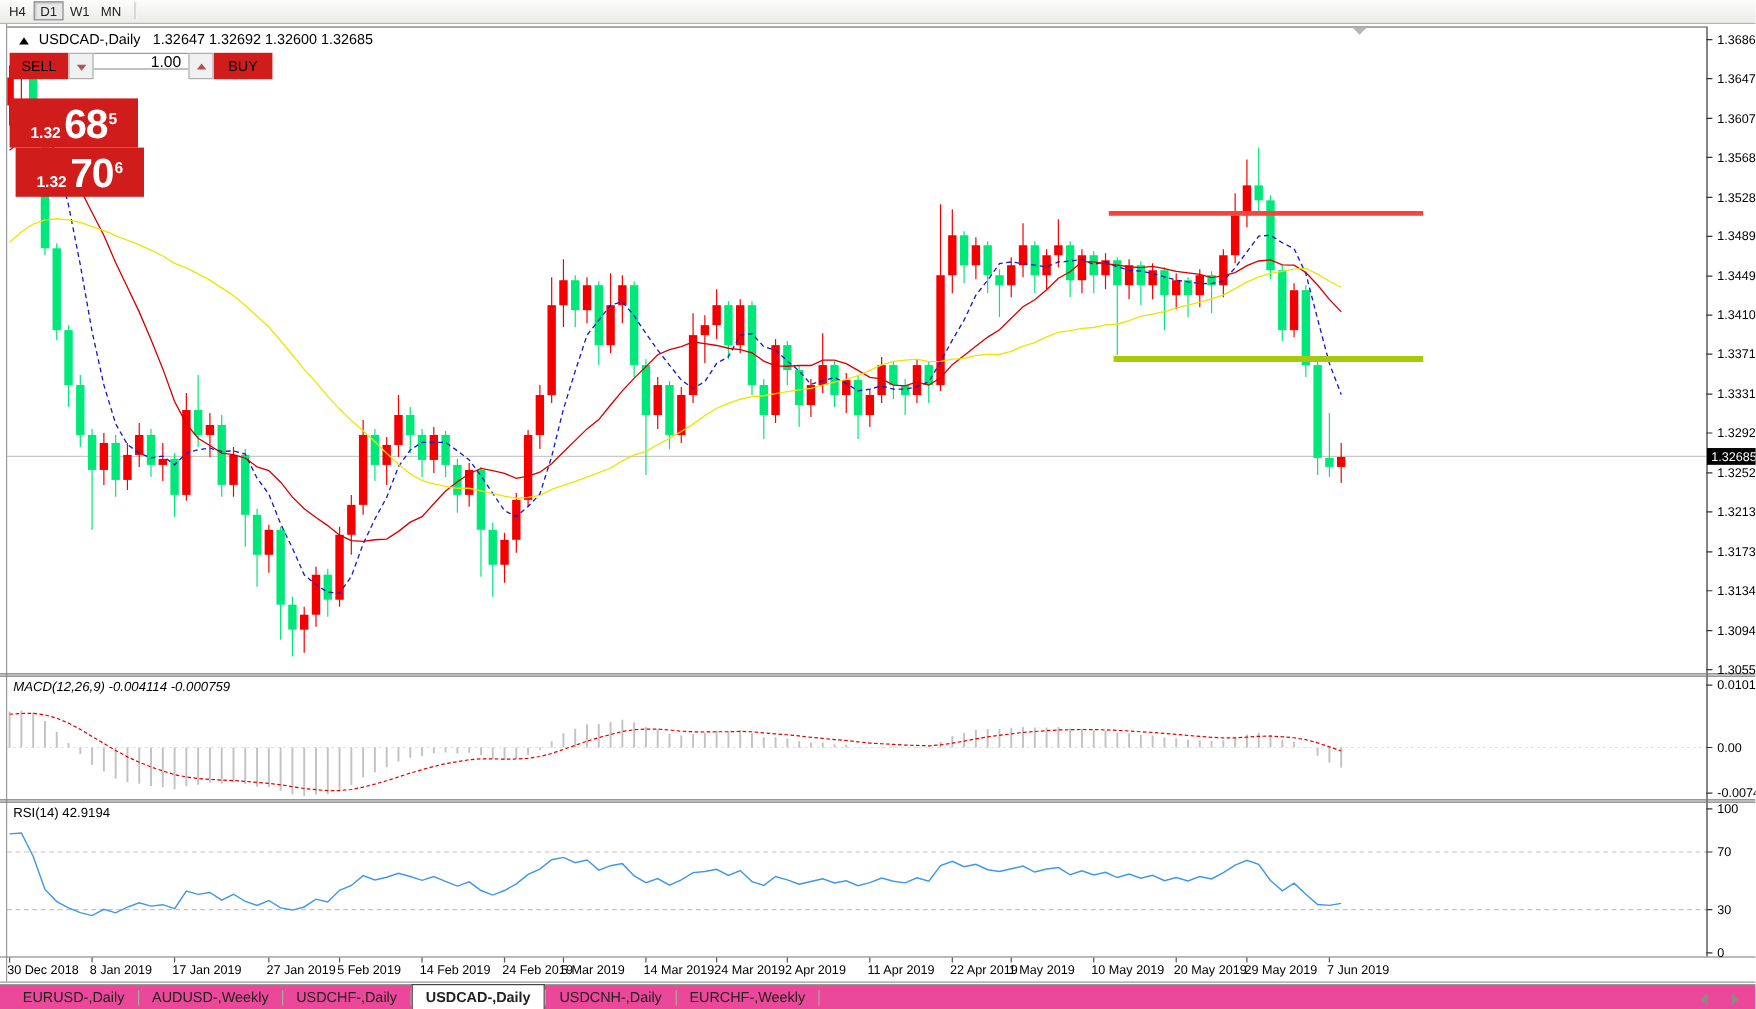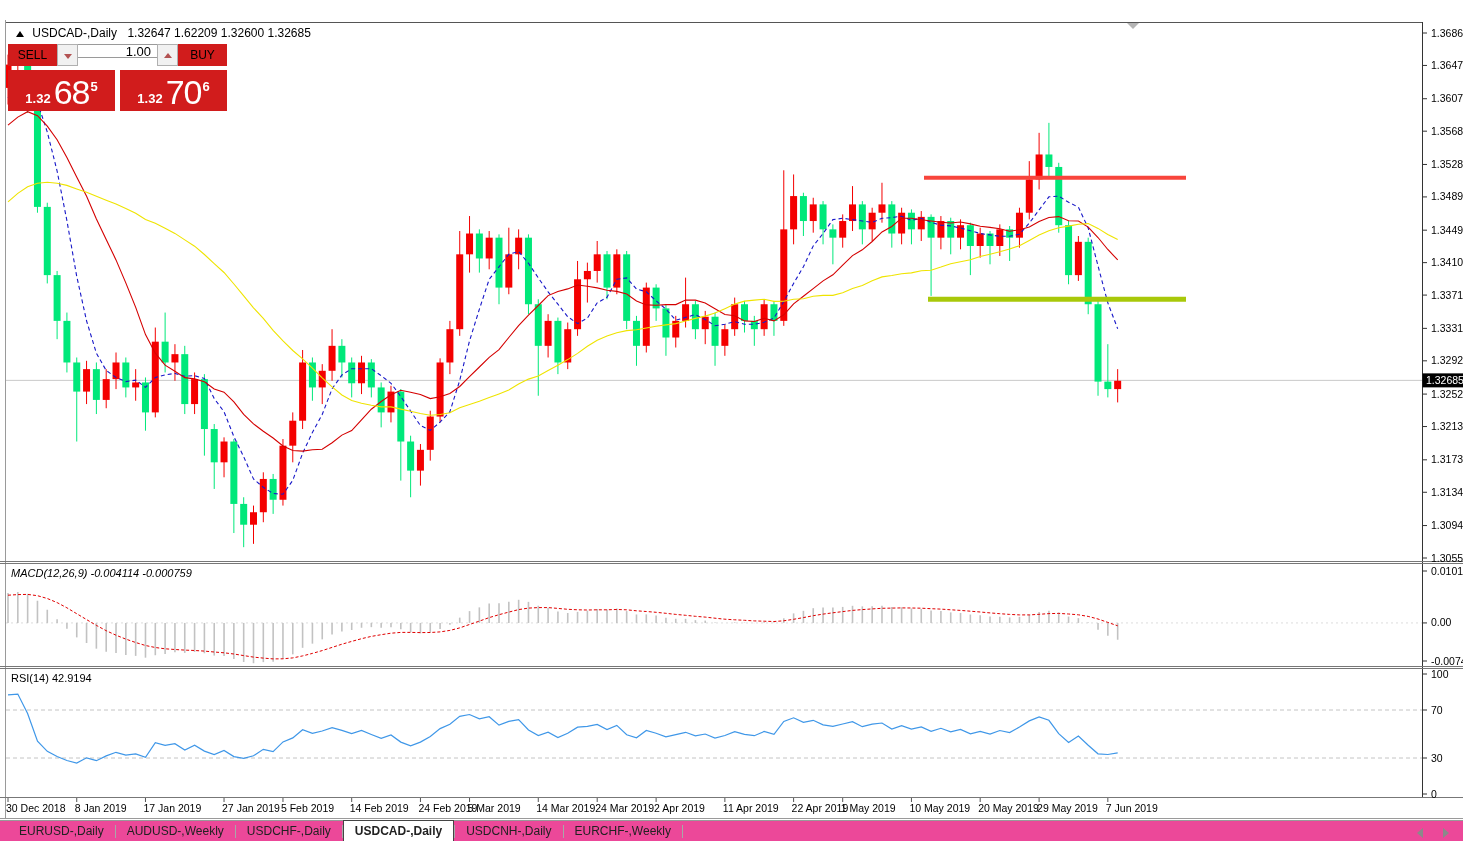--- a/index.html
+++ b/index.html
@@ -24,26 +24,26 @@
   .btn-trade{width:49px;height:22px;background:#d11c1c;color:#000000;font-size:12px;line-height:22px;
     text-align:center;border:none;padding:0;font-family:inherit;}
   .spin{width:21px;height:22px;background:#f1f1f1;border:1px solid #b0b0b0;box-sizing:border-box;
     position:relative;padding:0;}
   .spin::after{content:"";position:absolute;left:6px;width:0;height:0;
     border-left:4px solid transparent;border-right:4px solid transparent;}
   .spin.down::after{top:9px;border-top:5px solid #b25252;}
   .spin.up::after{top:8px;border-bottom:5px solid #b25252;}
   .vol{width:79px;height:14px;box-sizing:border-box;border:1px solid #9a9a9a;border-left:none;border-right:none;
     text-align:right;font-size:13px;padding:0 6px 0 0;font-family:inherit;outline:none;}
-  .tw-row2{display:flex;margin-top:4px;}
+  .tw-row2{display:flex;margin-top:16px;flex-direction:column;}
   .price-box{width:107px;height:41px;background:#d11c1c;color:#fff;display:flex;
     align-items:flex-end;justify-content:center;padding-bottom:4px;box-sizing:border-box;}
   .price-box.buy{margin-left:5px;}
   .p-small{font-size:13px;font-weight:bold;margin-right:3px;line-height:16px;}
-  .p-big{font-size:34px;font-weight:normal;line-height:29px;letter-spacing:-1px;}
+  .p-big{font-size:34px;font-weight:bold;line-height:29px;letter-spacing:-1px;}
   .p-sup{font-size:13px;font-weight:bold;line-height:13px;margin-left:1px;transform:translateY(-14px);}
   .panel-arrow{position:absolute;left:1127px;top:23px;width:0;height:0;z-index:5;
     border-left:6px solid transparent;border-right:6px solid transparent;border-top:6px solid #b5b5b5;}
   
   .ind-label{position:absolute;z-index:5;font-size:11px;color:#000;white-space:nowrap;}
   
   .tabbar{position:absolute;left:0;top:820px;width:1463px;height:21px;z-index:6;background:#ec4899;
     border-top:1px solid #999;display:flex;align-items:flex-end;padding-left:8px;box-sizing:border-box;}
   .tab{height:19px;line-height:19px;padding:0 11px;font-size:12px;color:#222;white-space:nowrap;}
   .tab.active{background:#fff;border:1px solid #444;border-bottom:none;height:20px;line-height:20px;font-weight:bold;}
@@ -522,25 +522,34 @@
         <text x="909.44" y="812">10 May 2019</text>
         <line x1="980.1800000000001" y1="798" x2="980.1800000000001" y2="802" stroke="#555"></line>
         <text x="978.1800000000001" y="812">20 May 2019</text>
         <line x1="1039.1000000000001" y1="798" x2="1039.1000000000001" y2="802" stroke="#555"></line>
         <text x="1037.1000000000001" y="812">29 May 2019</text>
         <line x1="1107.8400000000001" y1="798" x2="1107.8400000000001" y2="802" stroke="#555"></line>
         <text x="1105.8400000000001" y="812">7 Jun 2019</text>
       </g>
     </svg>
 
+  <div class="toolbar">
+    <div id="tf-container">
+        <div class="tf-btn" style="left: 2px;">H4</div>
+        <div class="tf-btn active" style="left: 28px;">D1</div>
+        <div class="tf-btn" style="left: 54px;">W1</div>
+        <div class="tf-btn" style="left: 80px;">MN</div>
+      </div>
+    <div class="tb-sep"></div>
+  </div>
 
   <div class="chart-title">
     <span class="tri"></span>
     <span>USDCAD-,Daily</span>
-    <span class="num">1.32647 1.62209 1.32600 1.32685</span>
+    <span class="num">1.32647 1.32692 1.32600 1.32685</span>
   </div>
 
   <div class="trade-widget">
     <div class="tw-row1">
       <button class="btn-trade">SELL</button>
       <button class="spin down"></button>
       <input class="vol" value="1.00" style="">
       <button class="spin up"></button>
       <button class="btn-trade">BUY</button>
     </div>

